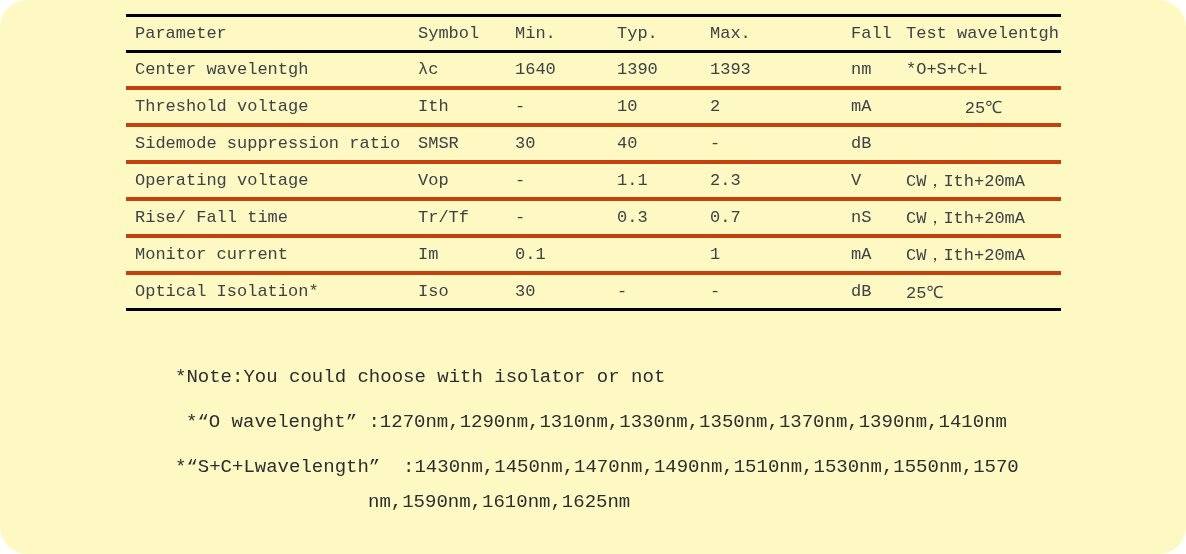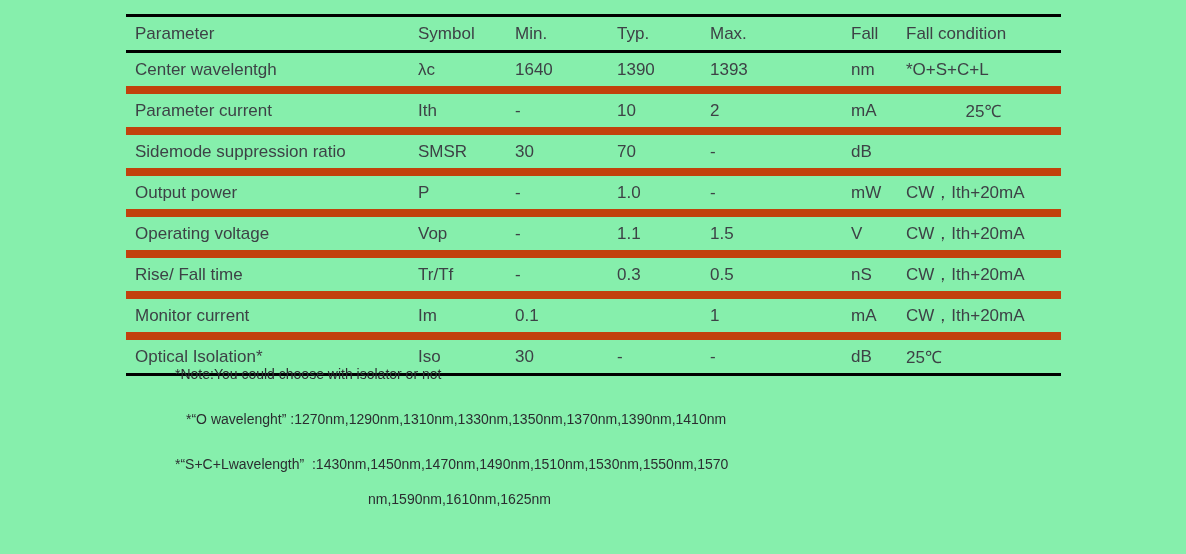--- a/index.html
+++ b/index.html
@@ -4,23 +4,24 @@
 <style>
   html, body {
     margin: 0;
     padding: 0;
     background: #ffffff;
   }
   .page {
     position: relative;
     width: 1186px;
     height: 554px;
-    background: #86efac;
+    background: #fef9c3;
     overflow: hidden;
-    font-family: Liberation Sans, sans-serif;
+    font-family: Liberation Mono, monospace;
+    border-radius: 27px;
   }
   .table-wrap {
     position: absolute;
     left: 126px;
     top: 14px;
     width: 935px;
   }
   table.spec {
     border-collapse: collapse;
     table-layout: fixed;
@@ -34,21 +35,21 @@
   table.spec col.c2 { width: 97px; }
   table.spec col.c3 { width: 102px; }
   table.spec col.c4 { width: 93px; }
   table.spec col.c5 { width: 141px; }
   table.spec col.c6 { width: 55px; }
   table.spec col.c7 { width: 155px; }
   table.spec thead tr {
     border-bottom: 3px solid #000000;
   }
   table.spec tbody tr {
-    border-bottom: 8px solid #c2410c;
+    border-bottom: 4px solid #c2410c;
   }
   table.spec tbody tr:last-child {
     border-bottom: none;
   }
   table.spec th, table.spec td {
     height: 33px;
     padding: 0;
     font-weight: normal;
     text-align: left;
     vertical-align: middle;
@@ -57,21 +58,21 @@
   }
   table.spec th:first-child, table.spec td:first-child {
     padding-left: 9px;
   }
   table.spec td.center {
     text-align: center;
   }
   .note {
     position: absolute;
     color: #2b2d30;
-    font-size: 14px;
+    font-size: 19px;
     white-space: pre;
   }
   .note-1 { left: 175px; top: 366px; }
   .note-2 { left: 186px; top: 411px; }
   .note-3 { left: 175px; top: 456px; }
   .note-4 { left: 368px; top: 491px; }
 </style>
 </head>
 <body>
 
@@ -89,75 +90,66 @@
           <col class="c7">
       </colgroup>
       <thead>
         <tr>
           <th>Parameter</th>
           <th>Symbol</th>
           <th>Min.</th>
           <th>Typ.</th>
           <th>Max.</th>
           <th>Fall</th>
-          <th>Fall condition</th>
+          <th>Test wavelentgh</th>
         </tr>
       </thead>
       <tbody>
           <tr>
             <td>Center wavelentgh</td>
             <td>λc</td>
             <td>1640</td>
             <td>1390</td>
             <td>1393</td>
             <td>nm</td>
             <td>*O+S+C+L</td>
           </tr>
           <tr>
-            <td>Parameter current</td>
+            <td>Threshold voltage</td>
             <td>Ith</td>
             <td>-</td>
             <td>10</td>
             <td>2</td>
             <td>mA</td>
             <td class="center">25℃</td>
           </tr>
           <tr>
             <td>Sidemode suppression ratio</td>
             <td>SMSR</td>
             <td>30</td>
-            <td>70</td>
+            <td>40</td>
             <td>-</td>
             <td>dB</td>
             <td></td>
-          </tr>
-          <tr>
-            <td>Output power</td>
-            <td>P</td>
-            <td>-</td>
-            <td>1.0</td>
-            <td>-</td>
-            <td>mW</td>
-            <td>CW，Ith+20mA</td>
           </tr>
           <tr>
             <td>Operating voltage</td>
             <td>Vop</td>
             <td>-</td>
             <td>1.1</td>
-            <td>1.5</td>
+            <td>2.3</td>
             <td>V</td>
             <td>CW，Ith+20mA</td>
           </tr>
           <tr>
             <td>Rise/ Fall time</td>
             <td>Tr/Tf</td>
             <td>-</td>
             <td>0.3</td>
-            <td>0.5</td>
+            <td>0.7</td>
             <td>nS</td>
             <td>CW，Ith+20mA</td>
           </tr>
           <tr>
             <td>Monitor current</td>
             <td>Im</td>
             <td>0.1</td>
             <td></td>
             <td>1</td>
             <td>mA</td>

